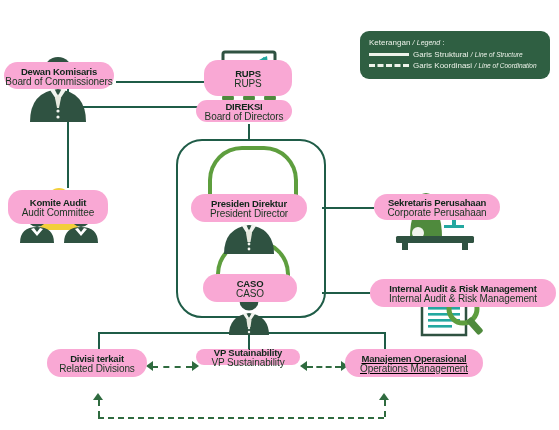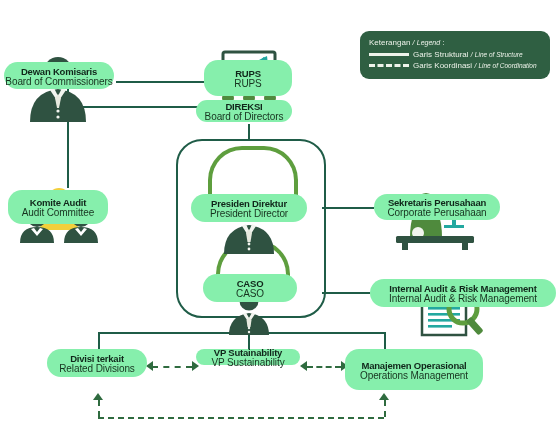--- a/index.html
+++ b/index.html
@@ -2,21 +2,21 @@
 <html><head>
 <meta charset="utf-8">
 <style>
   html,body{margin:0;padding:0;background:#ffffff;}
   body{width:559px;height:430px;overflow:hidden;font-family:"Liberation Sans",sans-serif;}
   #stage{position:relative;width:559px;height:430px;background:#fff;}
 
   
   .pill{
     position:absolute;
-    background:#86efac;
+    background:#f9a8d4;
     border-radius:14px;
     display:flex;flex-direction:column;align-items:center;justify-content:center;
     box-sizing:border-box;
     z-index:6;
     padding:2px 6px;
   }
   .pill .t1{font-size:9.5px;font-weight:bold;color:#10261a;line-height:11px;white-space:nowrap;letter-spacing:-.2px;}
   .pill .t2{font-size:10px;color:#17331f;line-height:9px;white-space:nowrap;letter-spacing:-.1px;text-align:right;}
 
   
@@ -233,21 +233,21 @@
   <div class="pill" style="left:47px;top:349px;width:100px;height:28px;">
     <div class="t1">Divisi terkait</div>
     <div class="t2">Related Divisions</div>
   </div>
 
   <div class="pill" style="left:196px;top:349px;width:104px;height:16px;">
     <div class="t1">VP Sutainability</div>
     <div class="t2">VP Sustainability</div>
   </div>
 
-  <div class="pill" style="left:345px;top:349px;width:138px;height:41px;">
+  <div class="pill" style="left:345px;top:349px;width:138px;height:28px;text-decoration:underline;">
     <div class="t1">Manajemen Operasional</div>
     <div class="t2">Operations Management</div>
   </div>
 
   <div class="legend" style="left:360px;top:31px;width:190px;height:48px;">
     <div class="hd">
       <span>Keterangan</span>
       <i>/</i>
       <i>Legend</i>
       <span>:</span>

